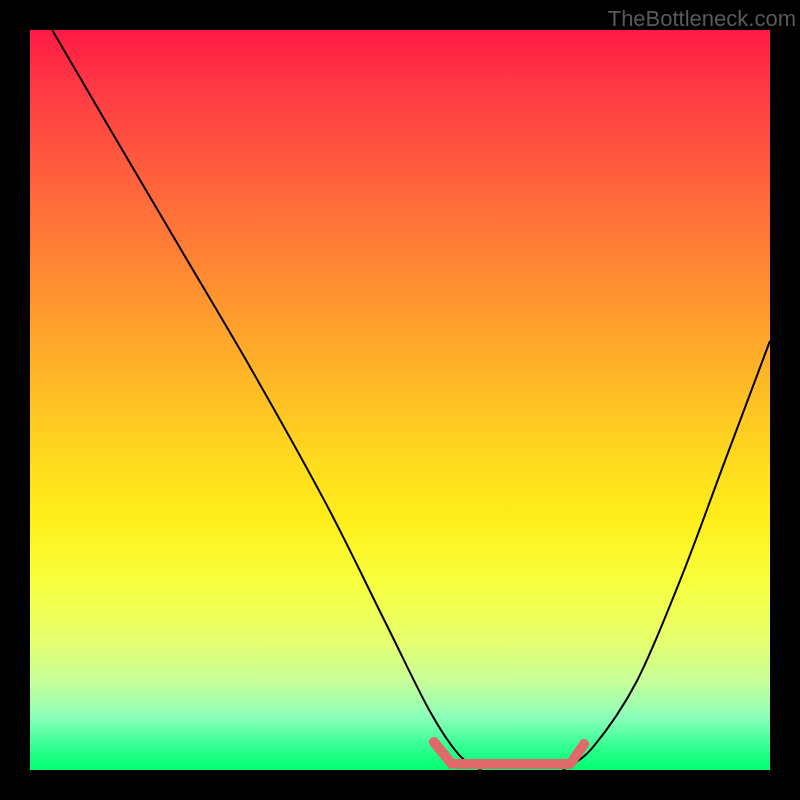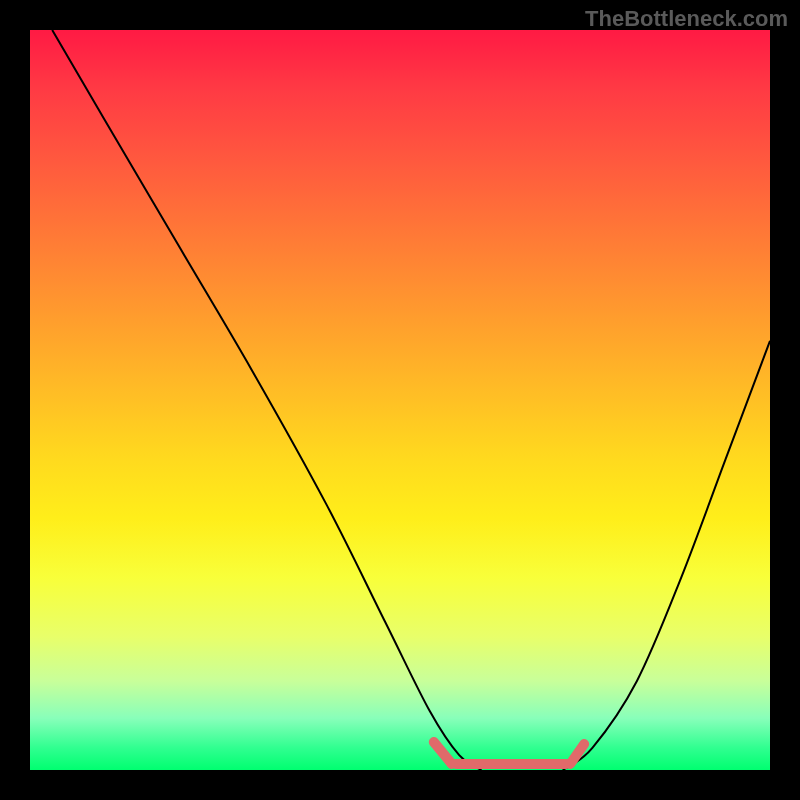--- a/index.html
+++ b/index.html
@@ -1,17 +1,17 @@
 <!DOCTYPE html>
 <html><head>
 <meta charset="utf-8">
 <style>
 *{margin:0;padding:0;box-sizing:border-box}
 body{background:#000;width:800px;height:800px;position:relative;font-family:Arial,sans-serif}
-.watermark{position:absolute;top:6px;right:12px;color:#5a5a5a;font-size:22px;font-weight:700;z-index:10}
+.watermark{position:absolute;top:6px;right:4px;color:#5a5a5a;font-size:22px;font-weight:400;z-index:10}
 .plot-area{position:absolute;top:30px;left:30px;width:740px;height:740px;overflow:hidden}
 .gradient-bg{position:absolute;top:0;left:0;width:100%;height:100%;background:linear-gradient(to bottom,
  #ff1a44 0%,
  #ff3a44 8%,
  #ff5a3e 18%,
  #ff7a36 28%,
  #ff9a2e 38%,
  #ffba26 48%,
  #ffda1e 58%,
  #ffee1a 66%,

